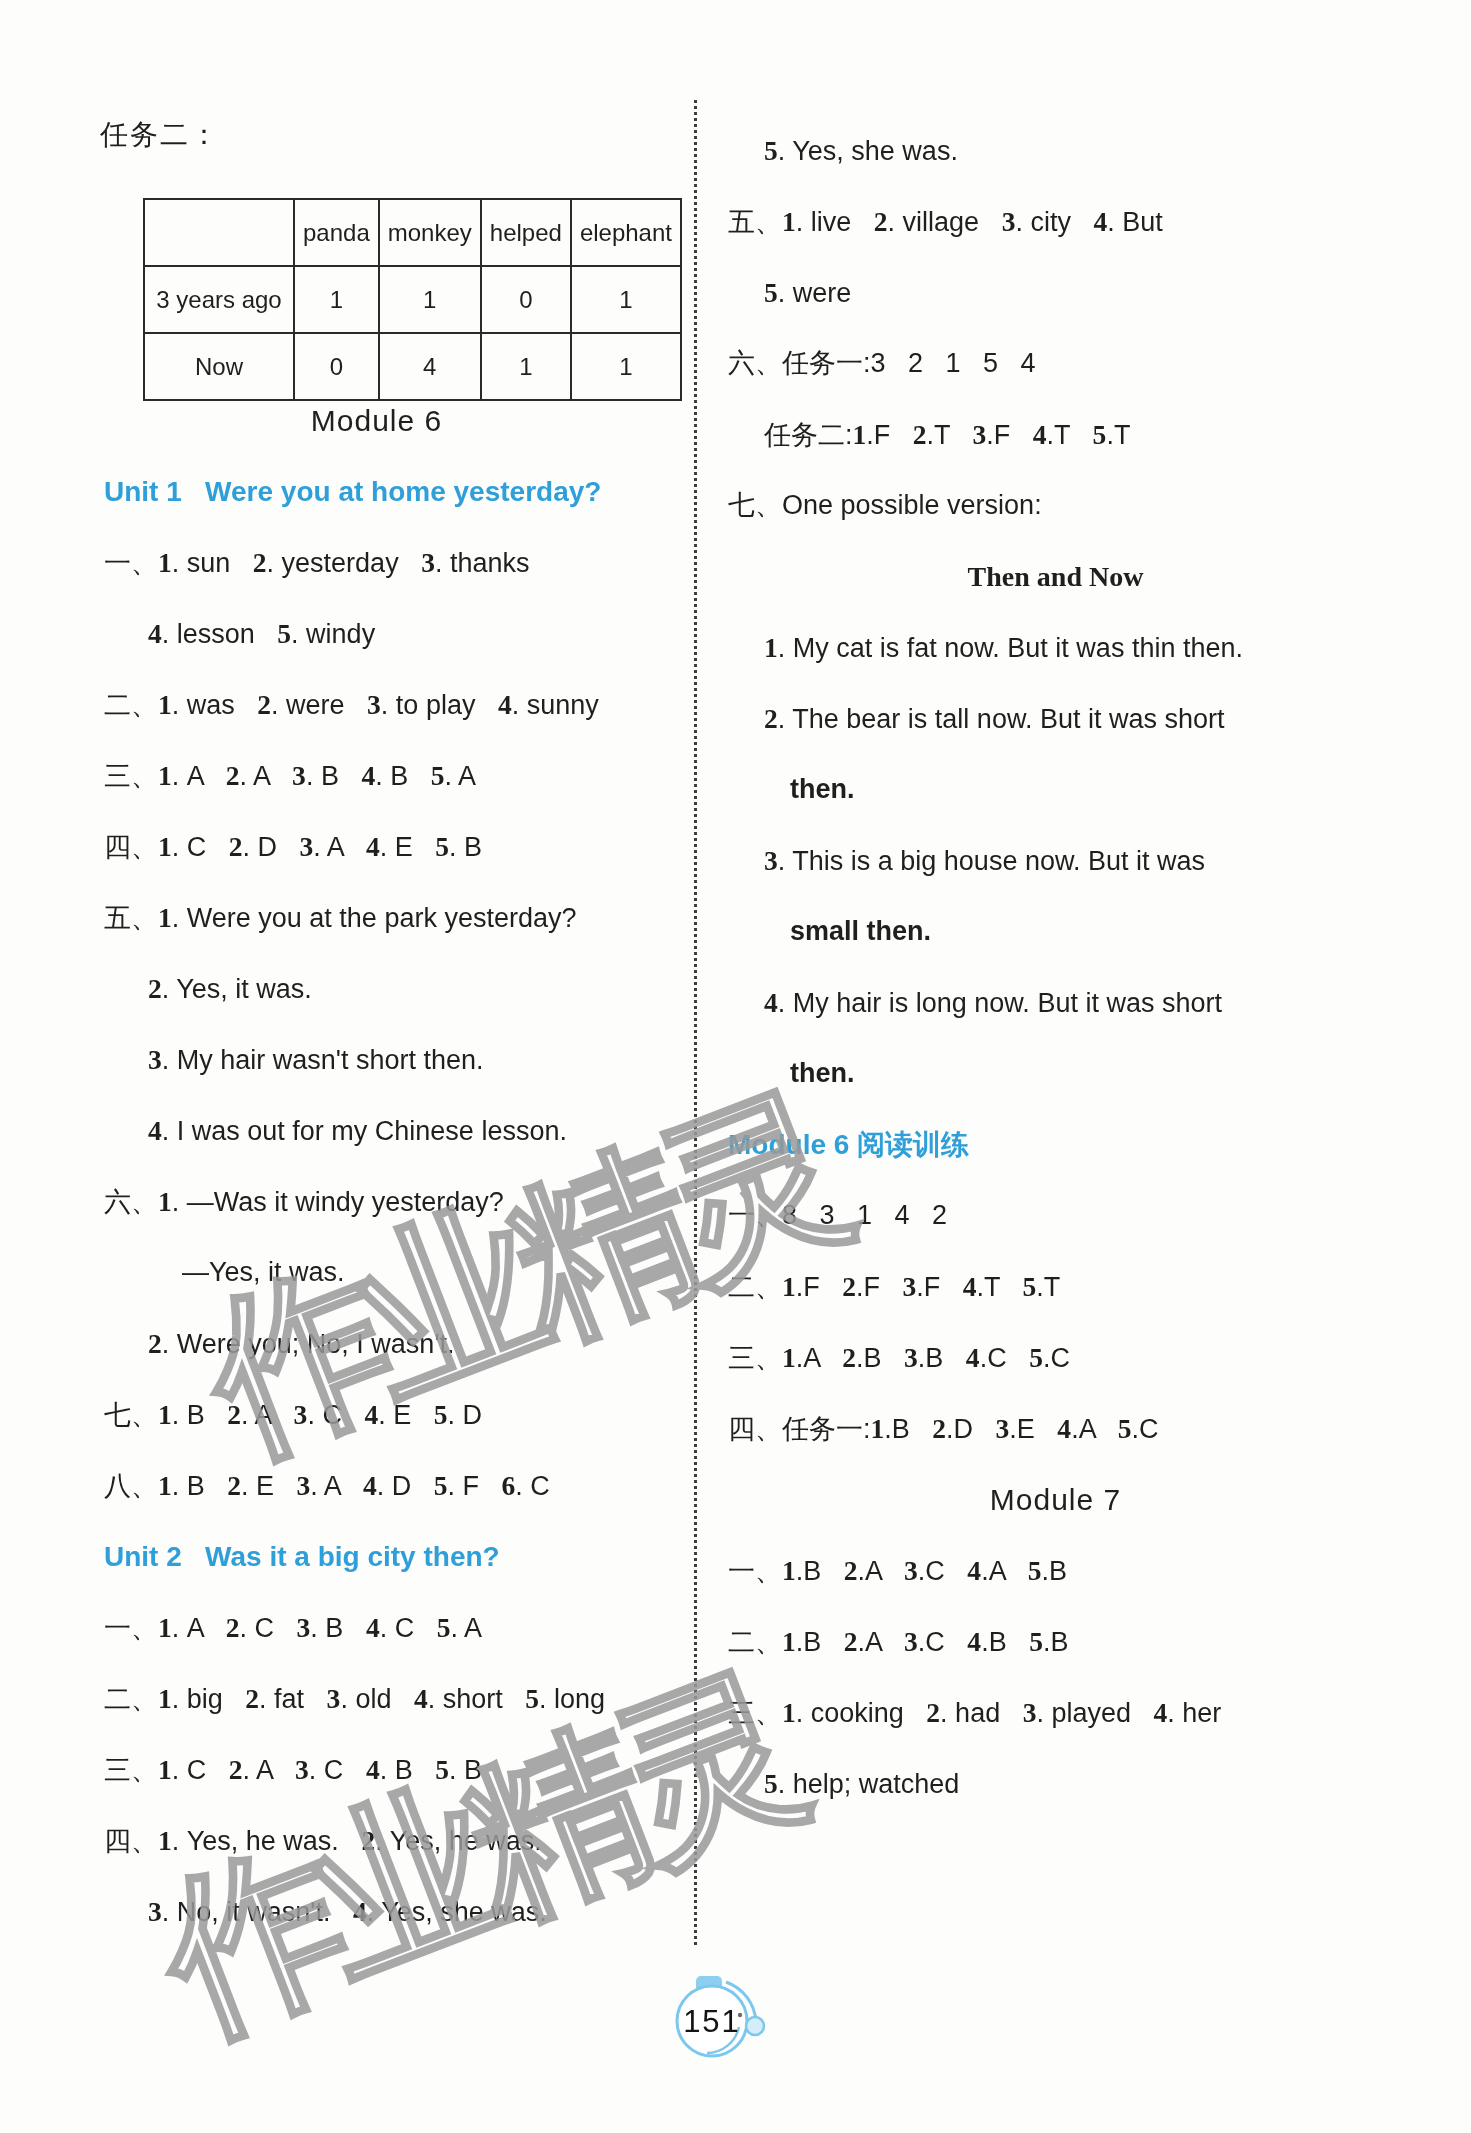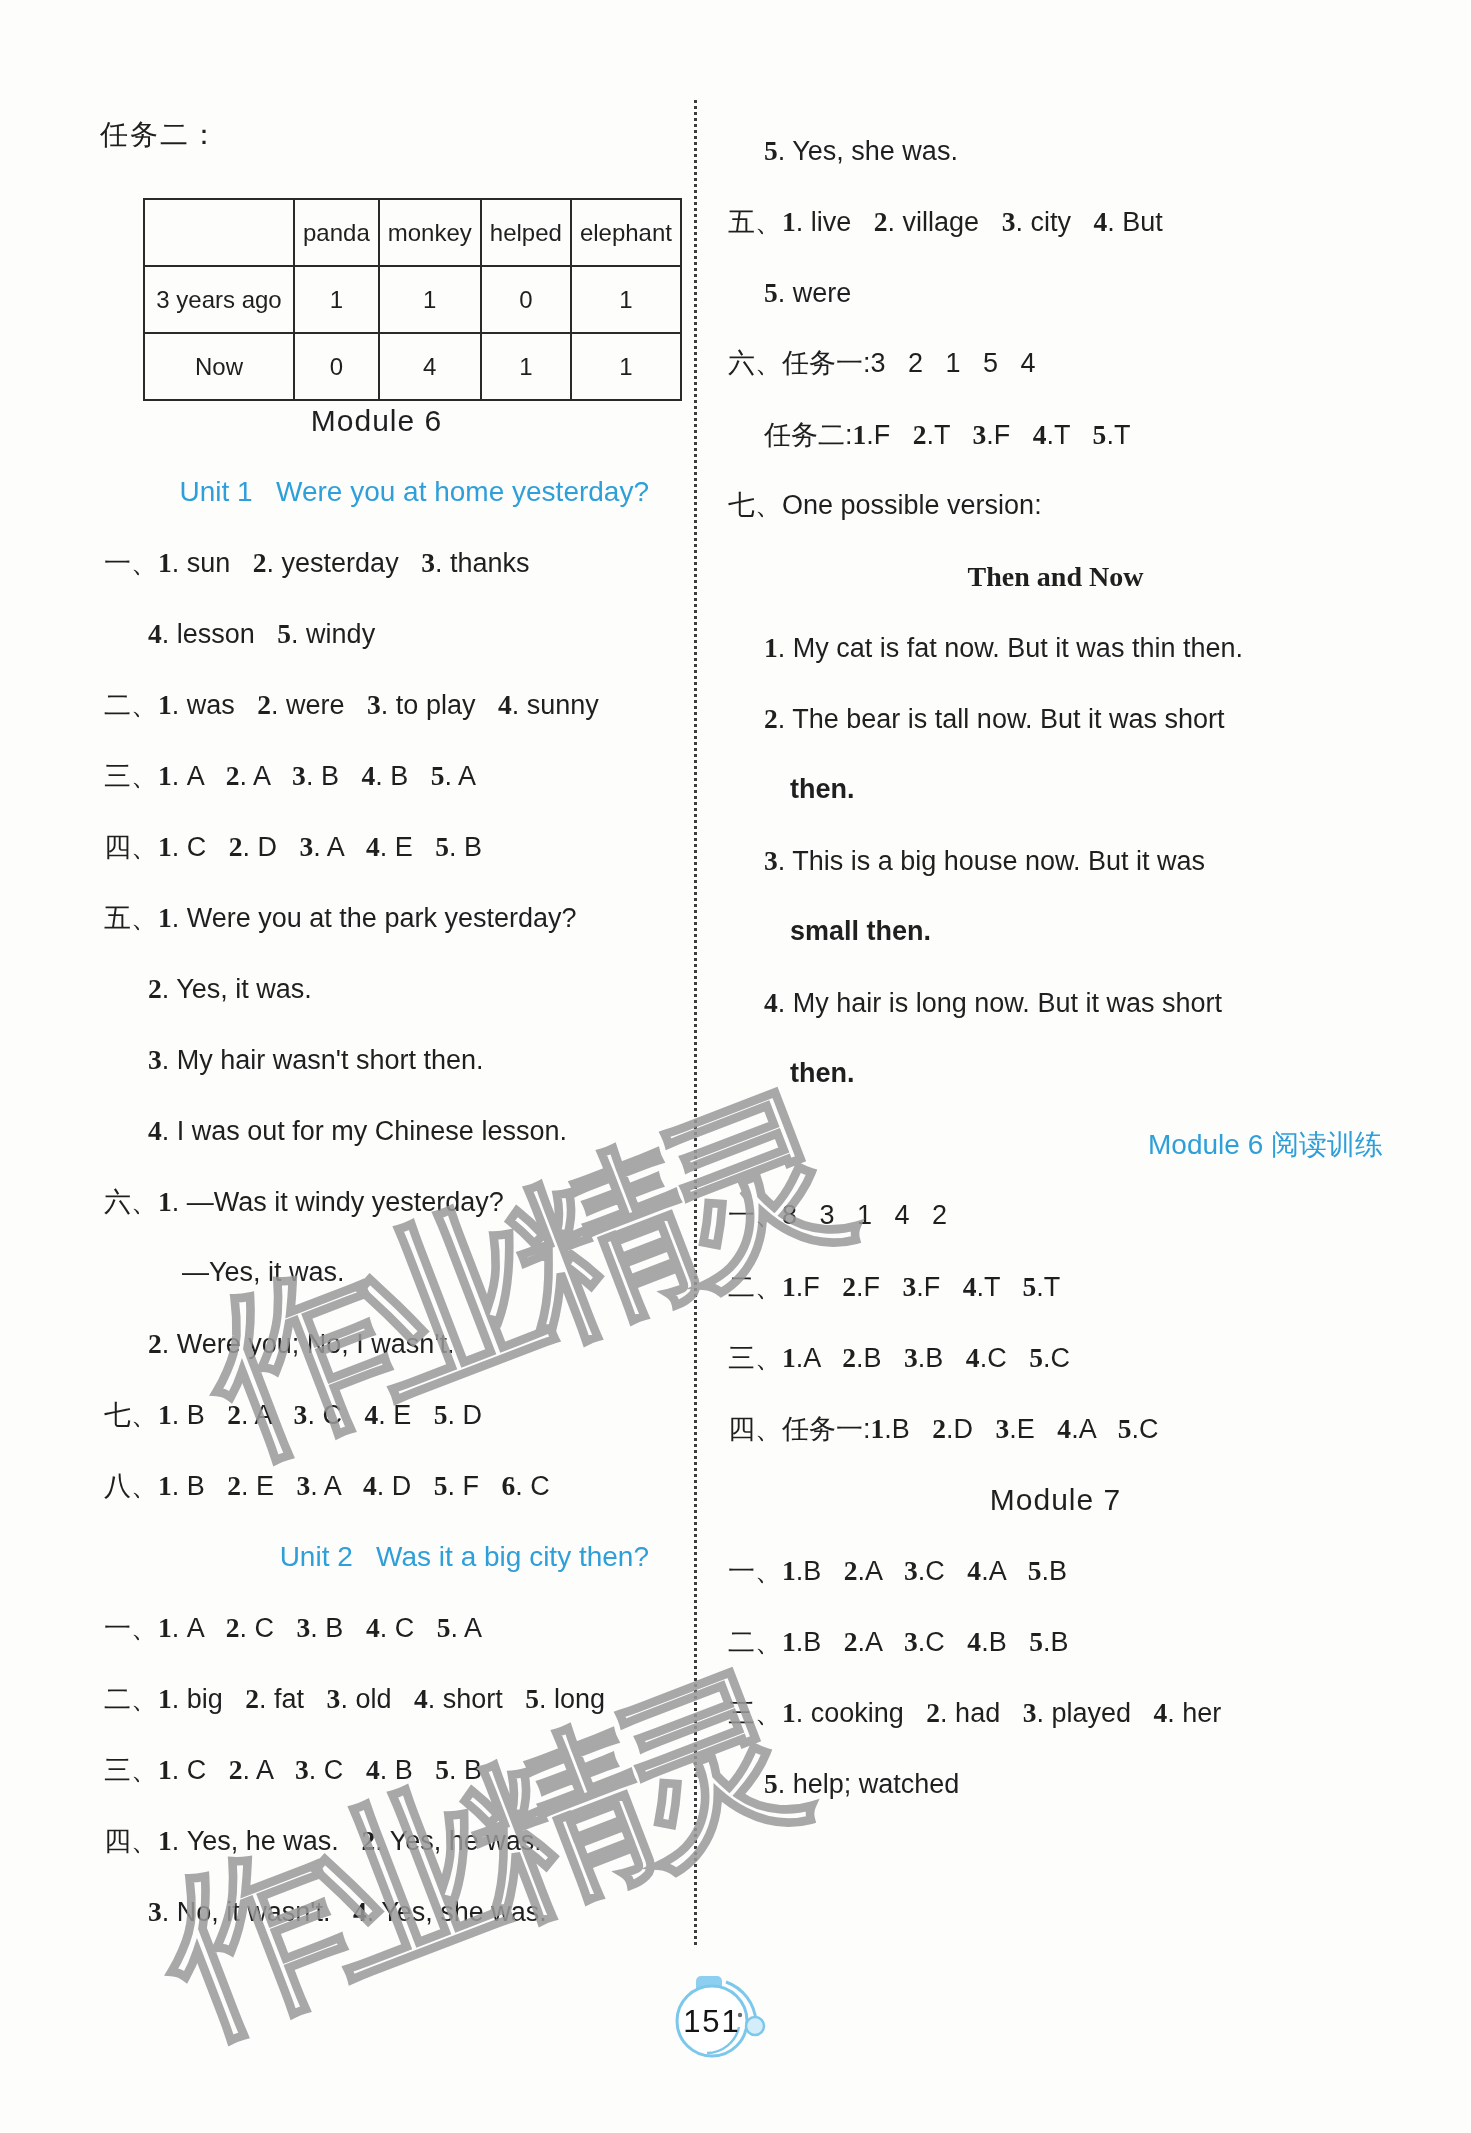--- a/index.html
+++ b/index.html
@@ -21,21 +21,21 @@
   
   .col{position:absolute;}
   .col-left{left:104px;top:385px;width:545px;}
   .col-right{left:728px;top:115px;width:655px;}
   .line{height:71px;line-height:71px;font-size:27px;white-space:pre;}
   .line.i1{padding-left:44px;}
   .line.i2{padding-left:78px;}
   .col-right .line.i1{padding-left:36px;}
   .col-right .line.i2{padding-left:62px;font-weight:bold;}
   .line.module{text-align:center;font-size:30px;font-weight:500;letter-spacing:1px;}
-  .line.unit{text-align:right;font-size:28px;font-weight:normal;color:var(--accent,#2e9fd9);}
+  .line.unit{text-align:left;font-size:28px;font-weight:bold;color:var(--accent,#2e9fd9);}
   .line.center_serif{text-align:center;font-size:28px;font-weight:bold;
     font-family:Liberation Serif, serif;}
   b.num{font-family:"Liberation Serif",serif;font-weight:bold;font-size:1.02em;}
 
   
   .divider{position:absolute;left:694px;top:100px;height:1845px;width:0;
     border-left:3px dotted #3d3d3d;}
 
   
   .watermark{position:absolute;font-weight:bold;font-size:180px;line-height:220px;

